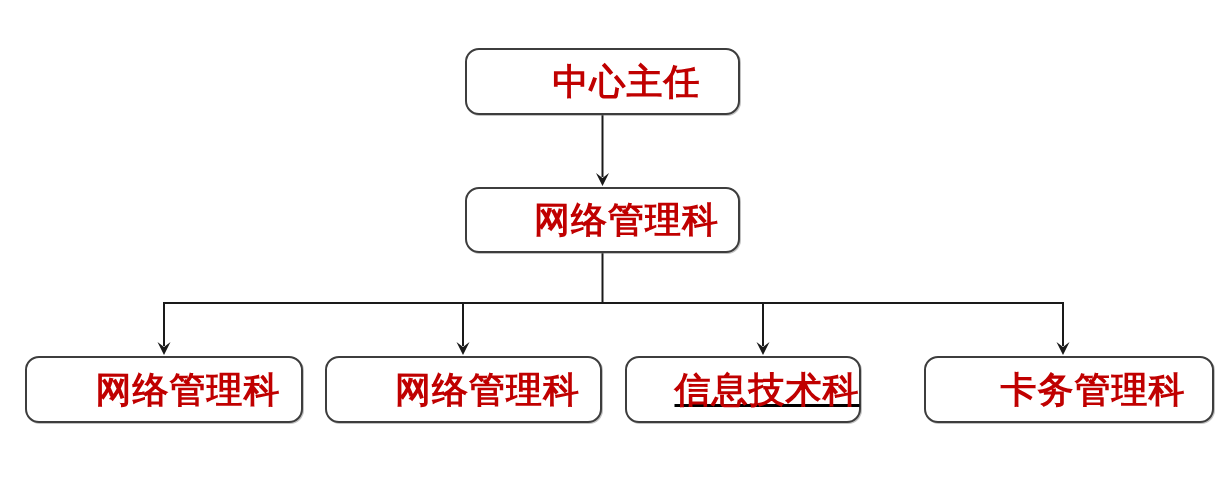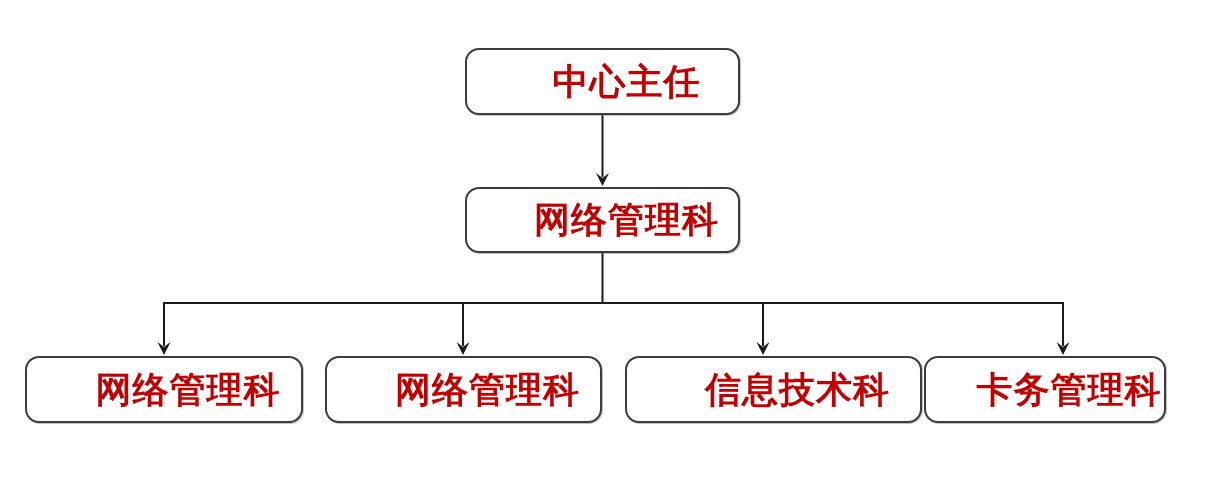--- a/index.html
+++ b/index.html
@@ -41,22 +41,22 @@
     font-weight: 600;
     letter-spacing: 1px;
     white-space: nowrap;
     line-height: 1;
   }
   .node-root    { left: 465px; top: 48px;  width: 275px; height: 67px; }
   .node-deputy  { left: 465px; top: 187px; width: 275px; height: 66px; }
   .node-dept    { top: 356px; height: 67px; }
   .node-dept-0  { left: 25px;  width: 278px; }
   .node-dept-1  { left: 325px; width: 277px; }
-  .node-dept-2  { left: 625px; width: 297px; }
-  .node-dept-3  { left: 924px; width: 242px; }
+  .node-dept-2  { left: 625px; width: 236px; text-decoration: underline; }
+  .node-dept-3  { left: 924px; width: 290px; }
 </style>
 </head>
 <body>
 
 <div class="canvas">
 
   <svg class="connectors" viewBox="0 0 1230 480" xmlns="http://www.w3.org/2000/svg">
 
     <line x1="602.5" y1="115" x2="602.5" y2="177" stroke="#1a1a1a" stroke-width="2"></line>
     <path d="M602.5 186 L596 173 L602.5 178 L609 173 Z" fill="#1a1a1a"></path>

